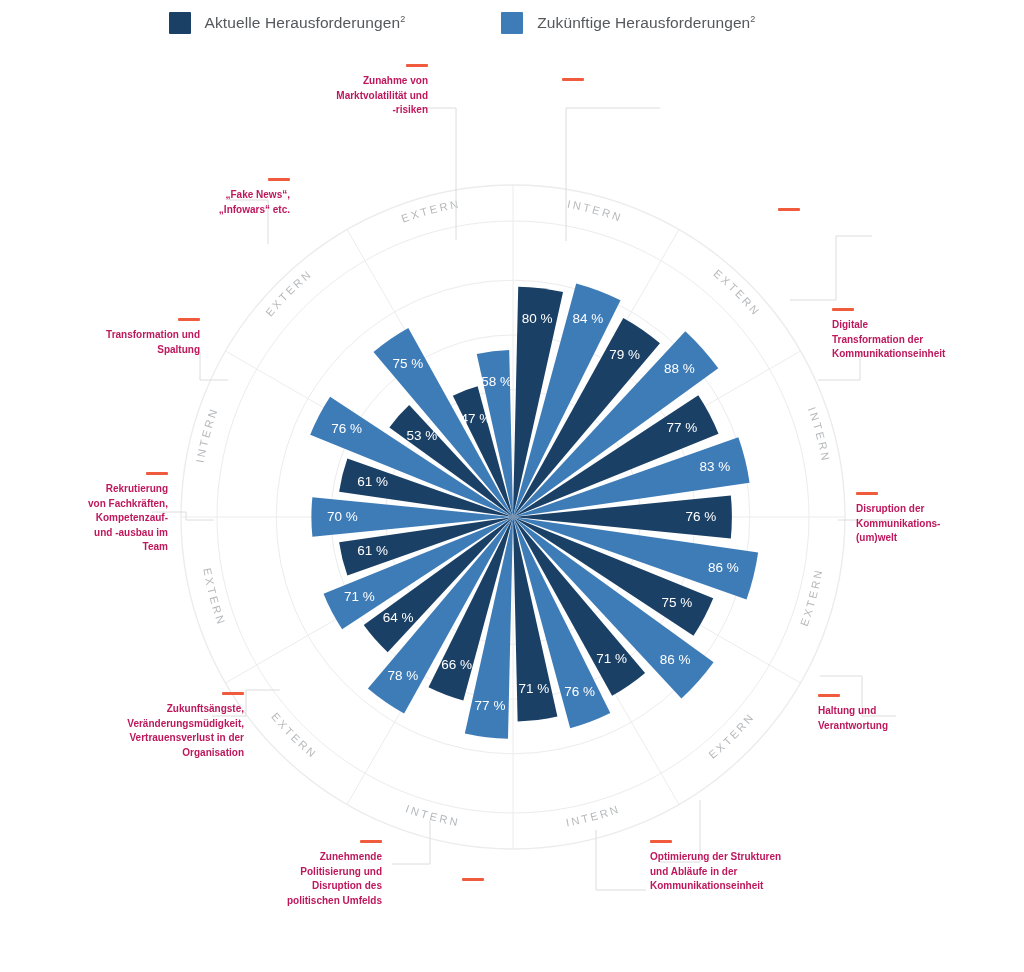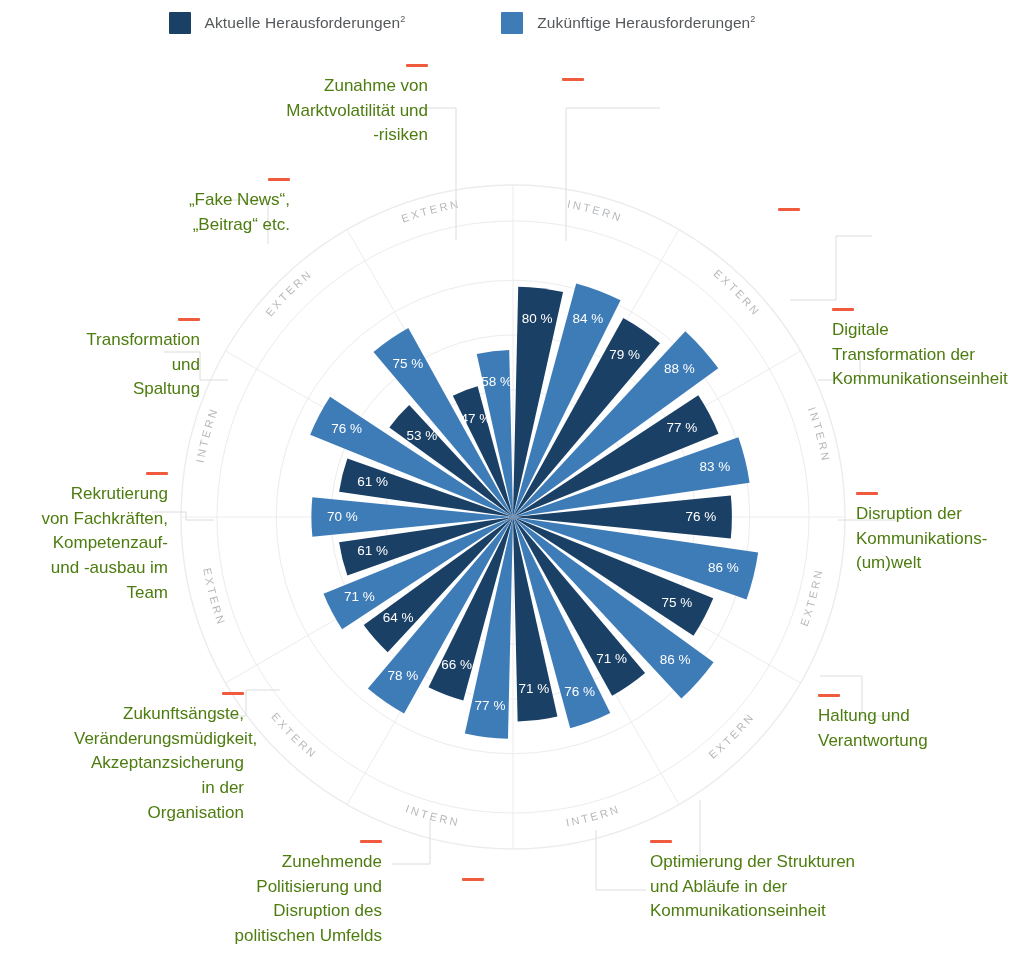--- a/index.html
+++ b/index.html
@@ -21,21 +21,21 @@
   }
   .legend-item{display:flex;align-items:center;gap:14px;}
   .legend-swatch{width:22px;height:22px;display:block;border-radius:1px;}
   .legend-label{font-size:15.5px;color:#55585b;letter-spacing:.1px;white-space:nowrap;}
   .legend-label sup{font-size:9px;vertical-align:super;}
 
   
   #chart{position:absolute;left:0;top:0;width:1024px;height:972px;}
 
   
-  .callout{position:absolute;font-size:17px;line-height:1.45;color:#4d7c0f;}
+  .callout{position:absolute;font-size:10px;line-height:1.45;color:#be185d;font-weight:bold;}
   .callout .rule{
     display:block;width:22px;height:3px;background:#ef5b3c;margin-bottom:7px;border-radius:1px;
   }
   .callout.right .rule{margin-left:0;}
   .callout.left{text-align:right;}
   .callout.left .rule{margin-left:auto;margin-right:0;}
   .callout .txt{display:block;white-space:pre-line;}
 </style>
 </head>
 <body>
@@ -211,40 +211,40 @@
         <span class="rule"></span>
         <span class="txt">Zunehmende
 Politisierung und
 Disruption des
 politischen Umfelds</span>
       </div>
       <div class="callout left" style="left: 74px; top: 692px; width: 170px;">
         <span class="rule"></span>
         <span class="txt">Zukunftsängste,
 Veränderungsmüdigkeit,
-Akzeptanzsicherung in der
+Vertrauensverlust in der
 Organisation</span>
       </div>
       <div class="callout left" style="left: 40px; top: 472px; width: 128px;">
         <span class="rule"></span>
         <span class="txt">Rekrutierung
 von Fachkräften,
 Kompetenzauf-
 und -ausbau im
 Team</span>
       </div>
       <div class="callout left" style="left: 60px; top: 318px; width: 140px;">
         <span class="rule"></span>
         <span class="txt">Transformation und
 Spaltung</span>
       </div>
       <div class="callout left" style="left: 130px; top: 178px; width: 160px;">
         <span class="rule"></span>
         <span class="txt">„Fake News“,
-„Beitrag“ etc.</span>
+„Infowars“ etc.</span>
       </div>
       <div class="callout left" style="left: 268px; top: 64px; width: 160px;">
         <span class="rule"></span>
         <span class="txt">Zunahme von
 Marktvolatilität und
 -risiken</span>
       </div>
     </div>
 </div>
 

